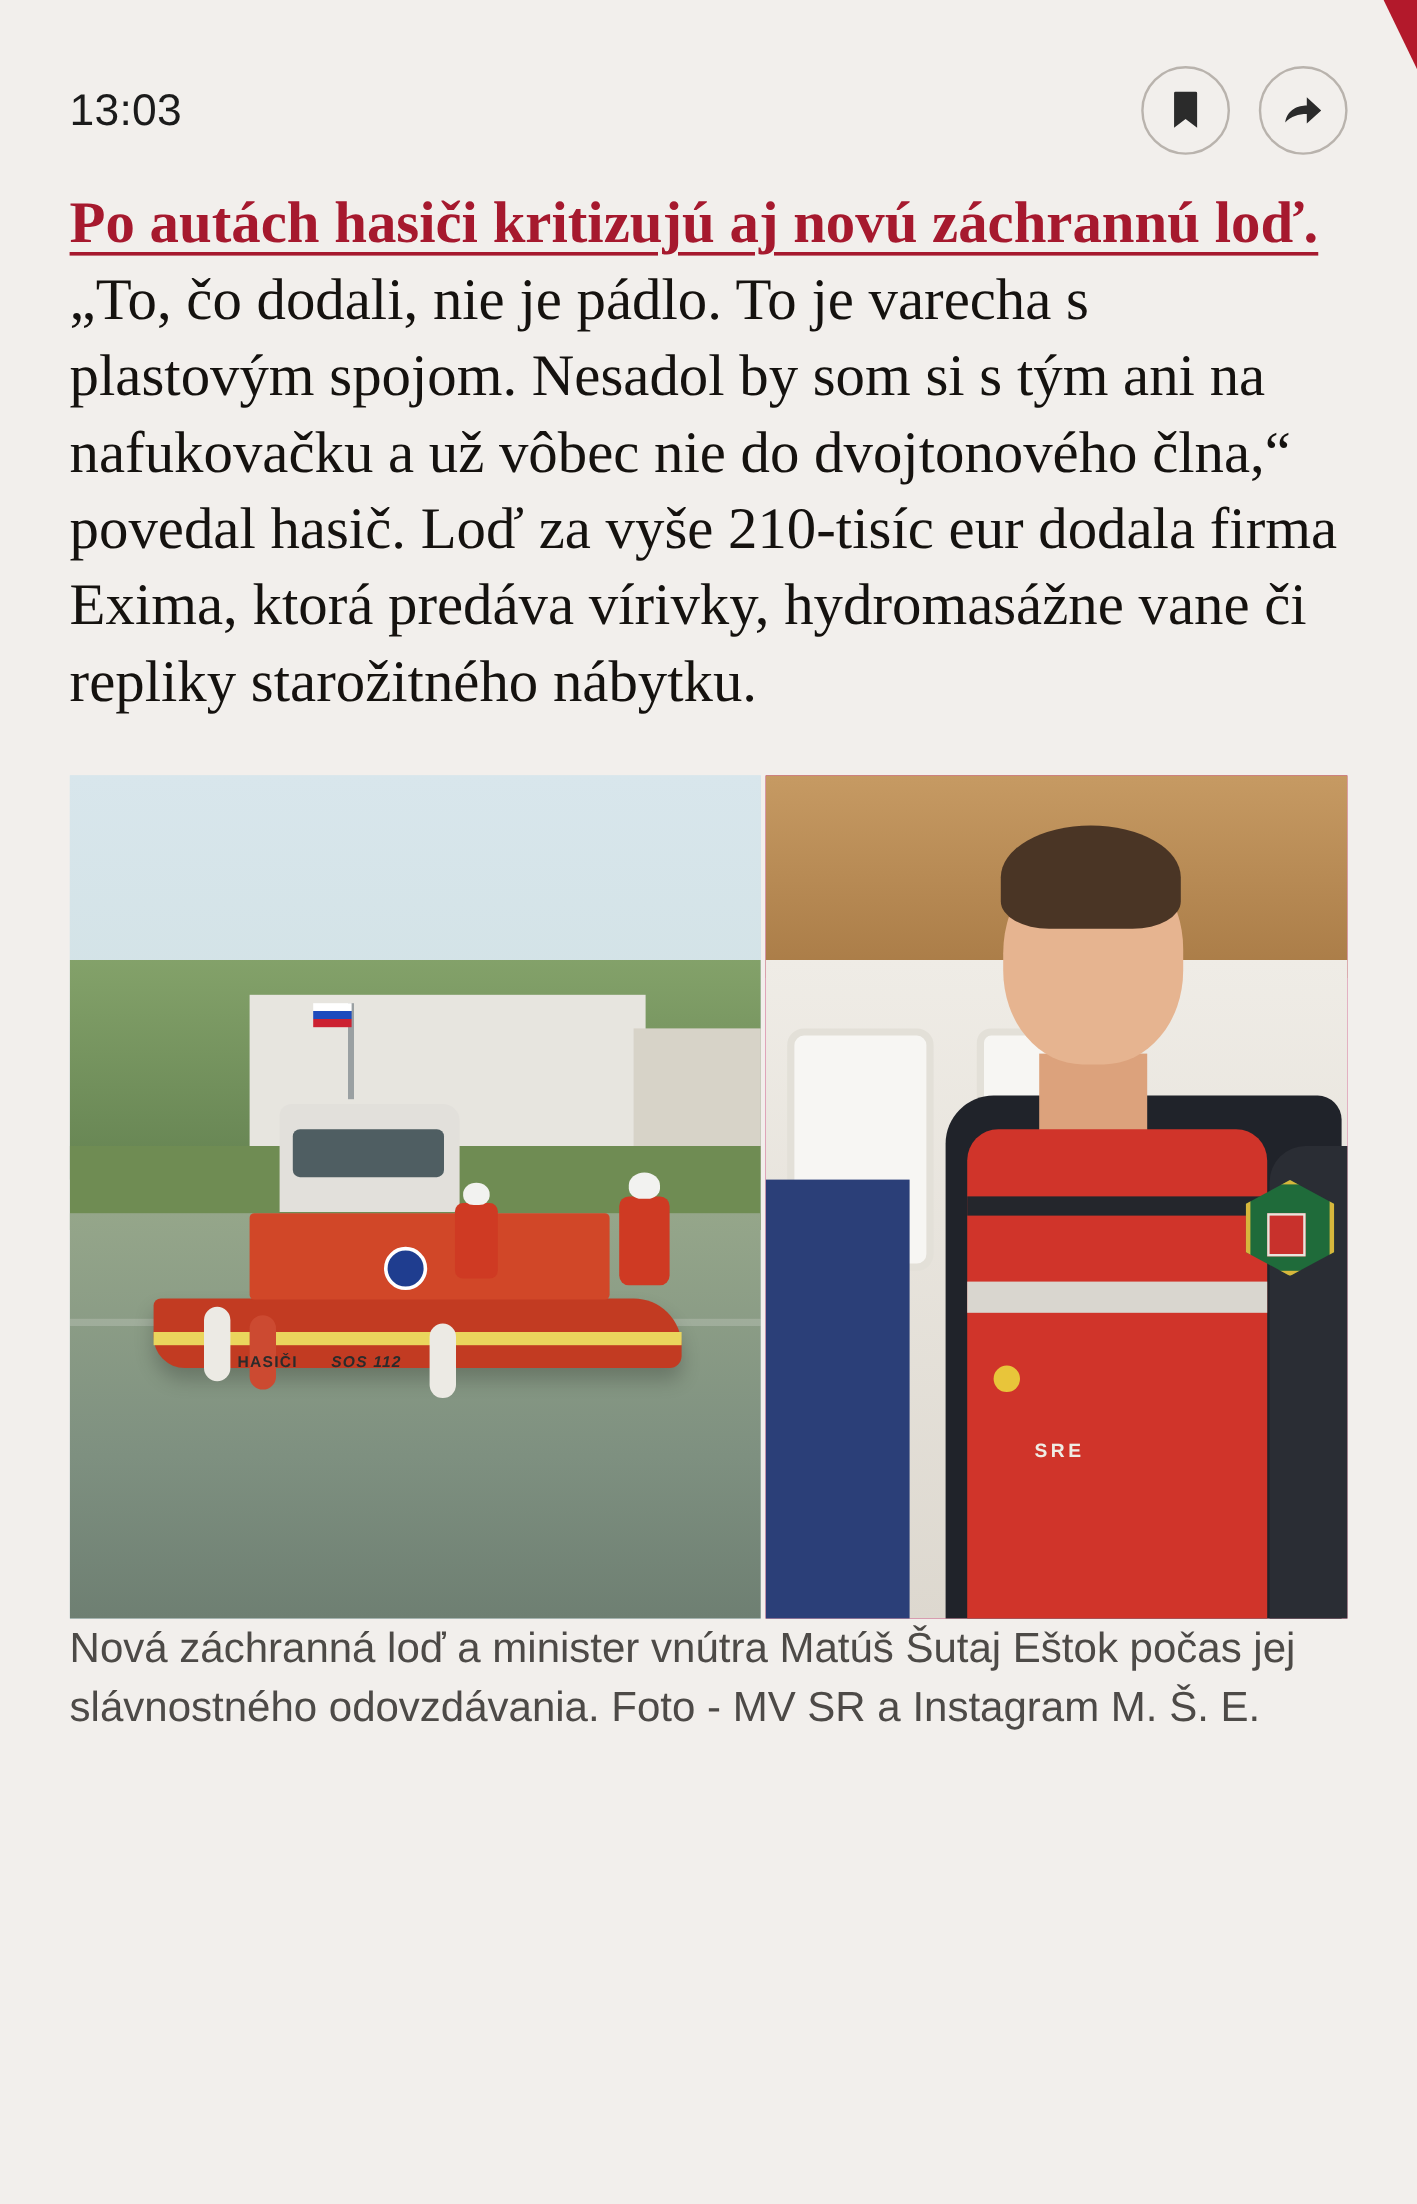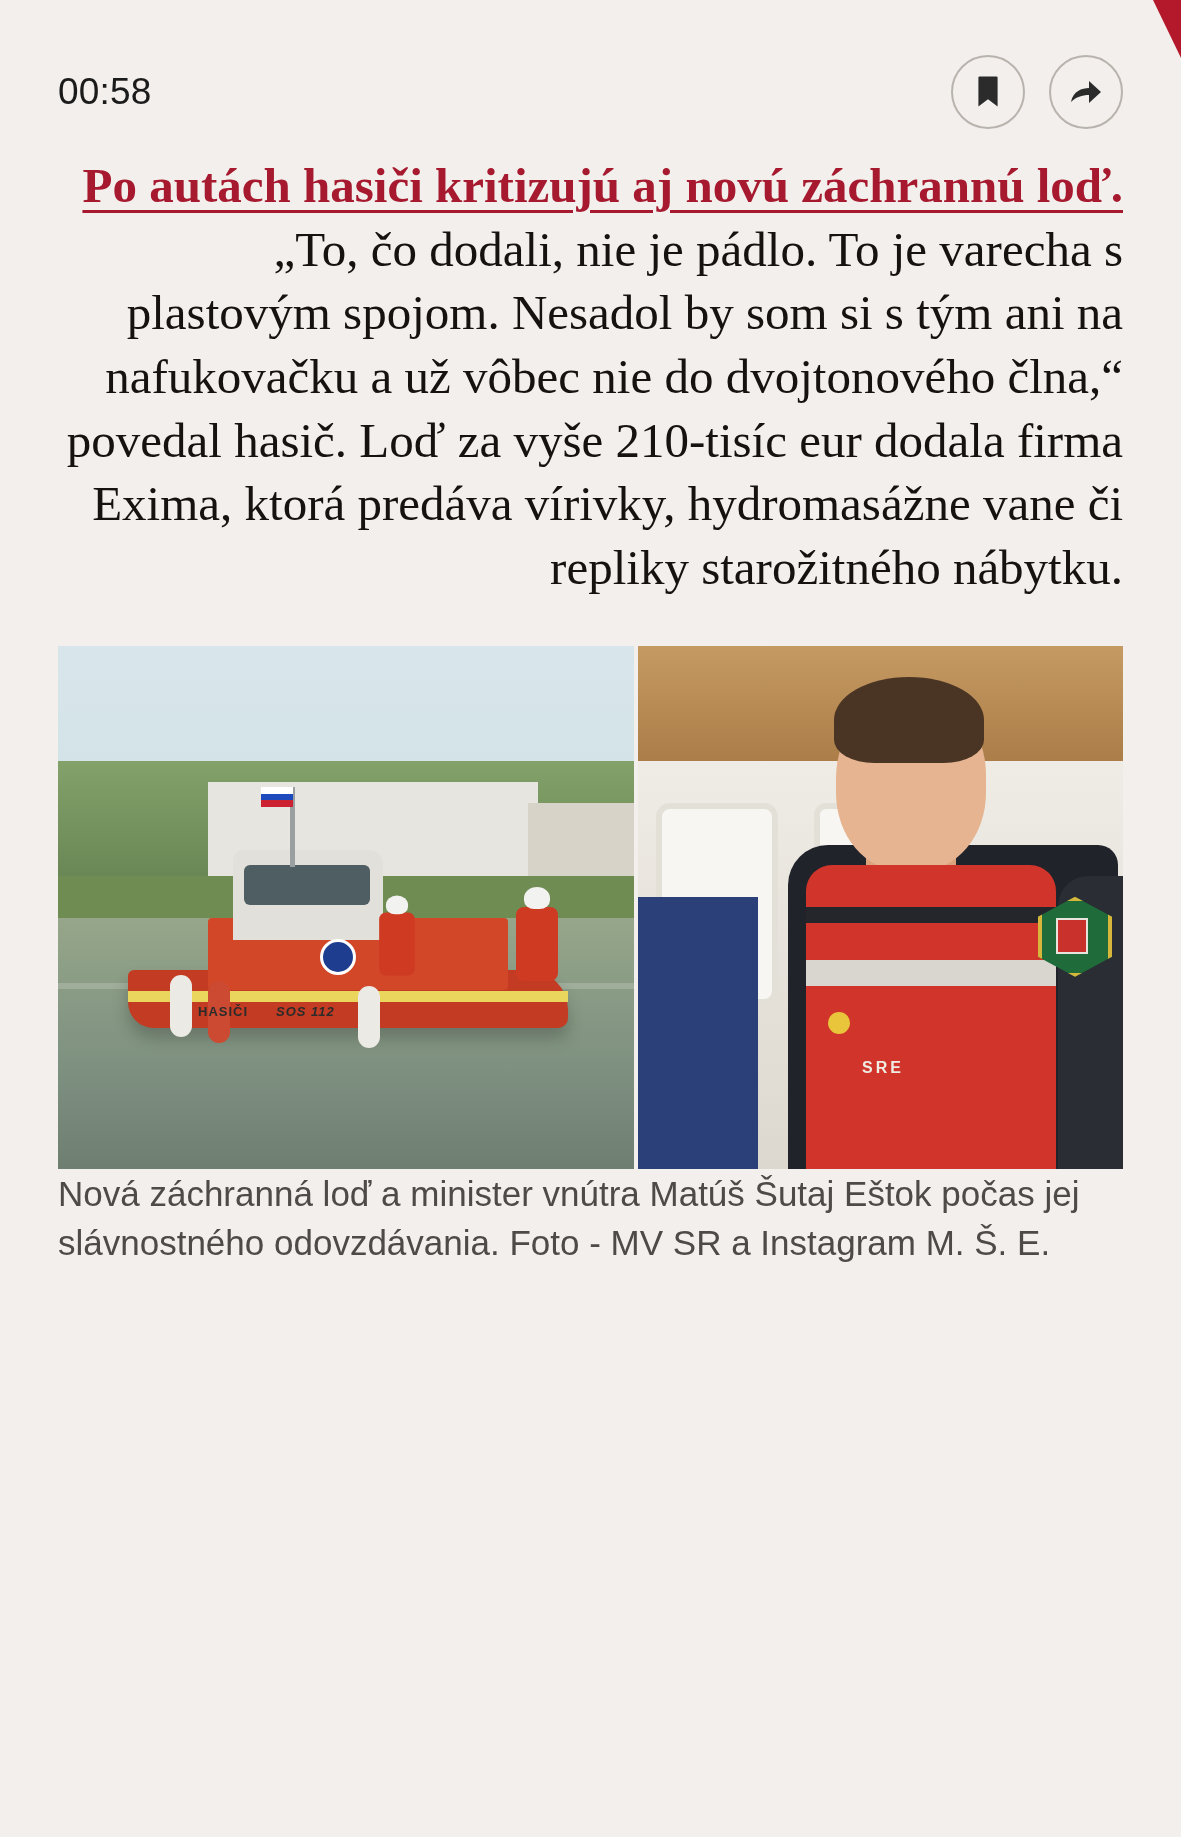--- a/index.html
+++ b/index.html
@@ -68,42 +68,41 @@
   }
   .icon-btn svg { display: block; }
 
   
   .article {
     margin-top: 4px;
     font-family: "Liberation Serif", serif;
     font-size: 49px;
     line-height: 1.30;
     color: #15120f;
-    text-align: right;
   }
   .headline-link {
     color: #a6192e;
     font-weight: bold;
     text-decoration: underline;
     text-decoration-thickness: 3px;
     text-underline-offset: 8px;
     cursor: pointer;
   }
   .body-text {
     color: #15120f;
   }
 
   
   .figure {
     margin-top: 46px;
   }
   .image-row {
     display: flex;
     width: 100%;
-    height: 523px;
+    height: 703px;
     gap: 4px;
     overflow: hidden;
   }
   .img-left {
     position: relative;
     flex: 0 0 576px;
     height: 100%;
     overflow: hidden;
     background: linear-gradient(#cfe3ea, #bcd6dd);
   }
@@ -293,21 +292,21 @@
   }
 </style>
 </head>
 <body>
 
 <div class="page">
 
   <div class="corner-flag"></div>
 
   <div class="header">
-    <div class="timestamp">00:58</div>
+    <div class="timestamp">13:03</div>
     <div class="header-actions">
       <button class="icon-btn">
         <span>
           <svg width="30" height="36" viewBox="0 0 24 30" aria-hidden="true">
             <path d="M5 2h14a1 1 0 0 1 1 1v24l-8-6-8 6V3a1 1 0 0 1 1-1z" fill="#2b2b2b"></path>
           </svg>
         </span>
       </button>
       <button class="icon-btn">
         <span>

